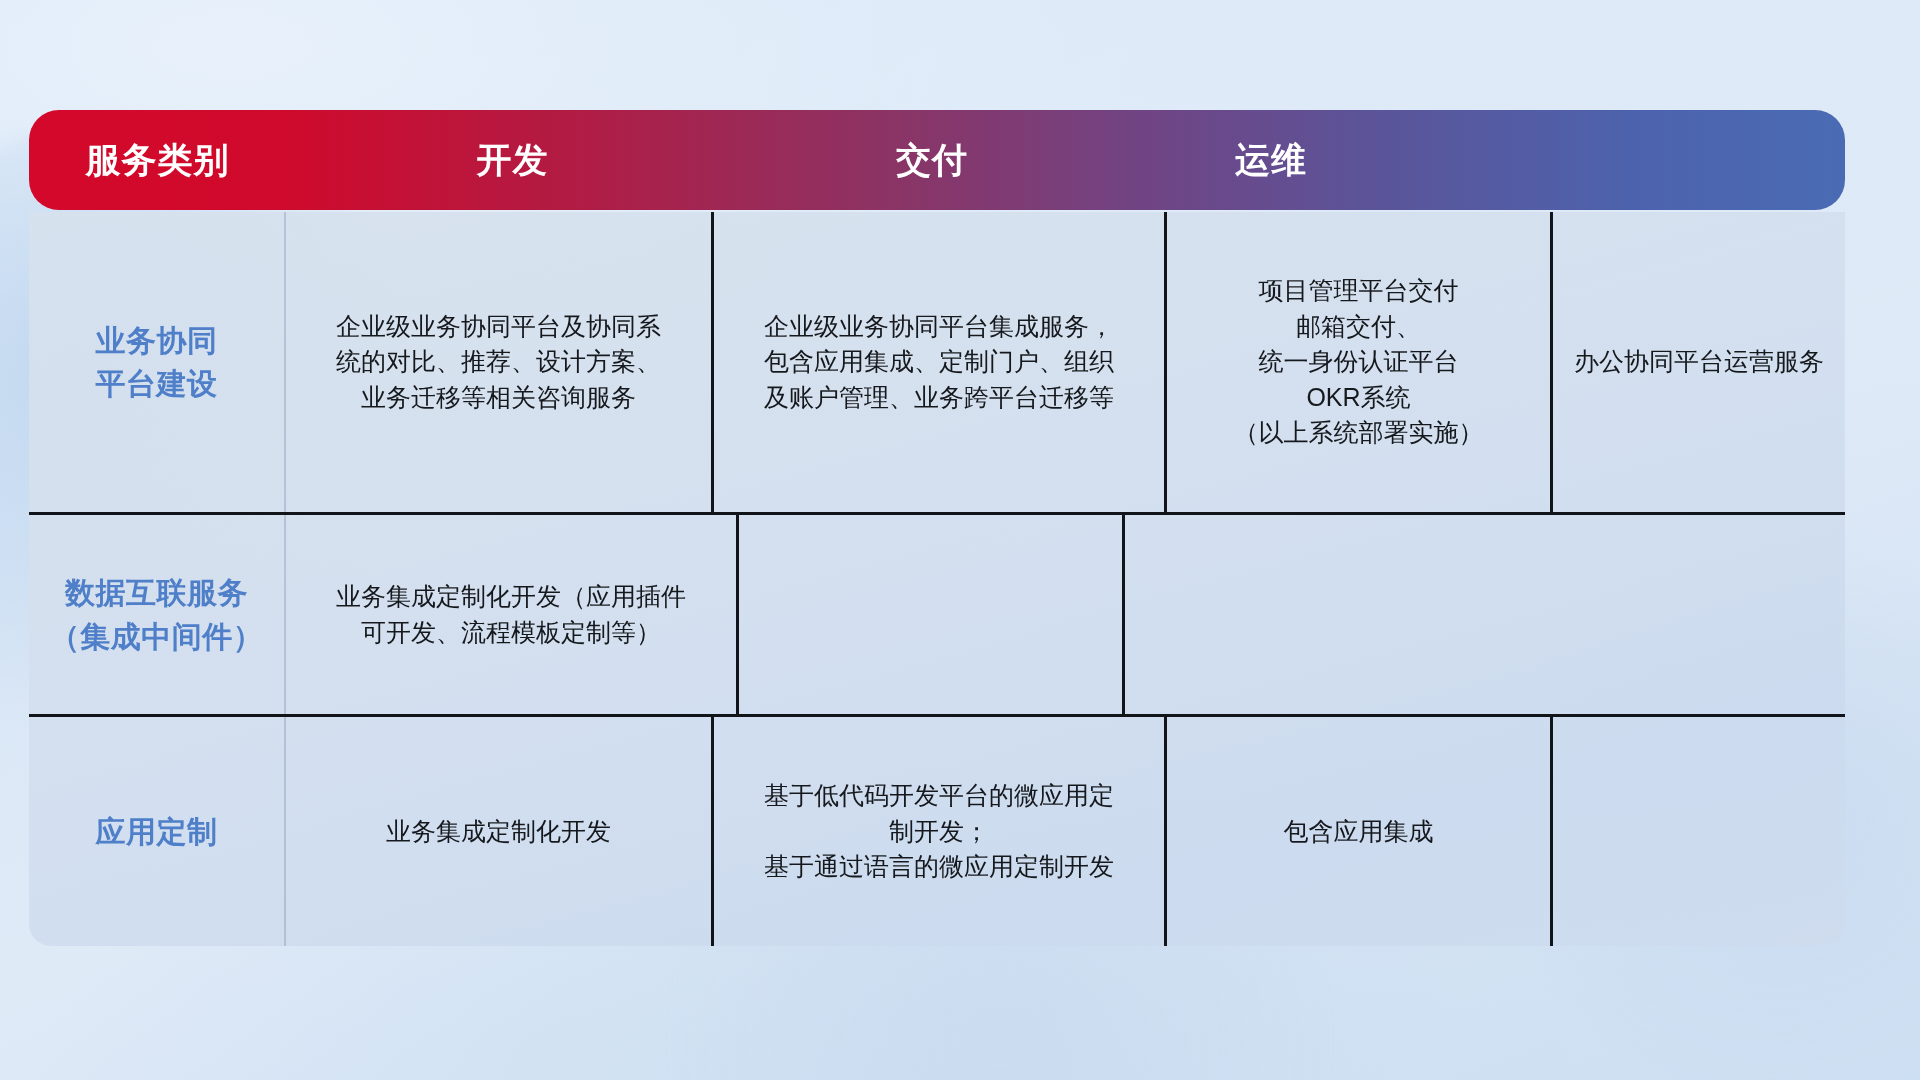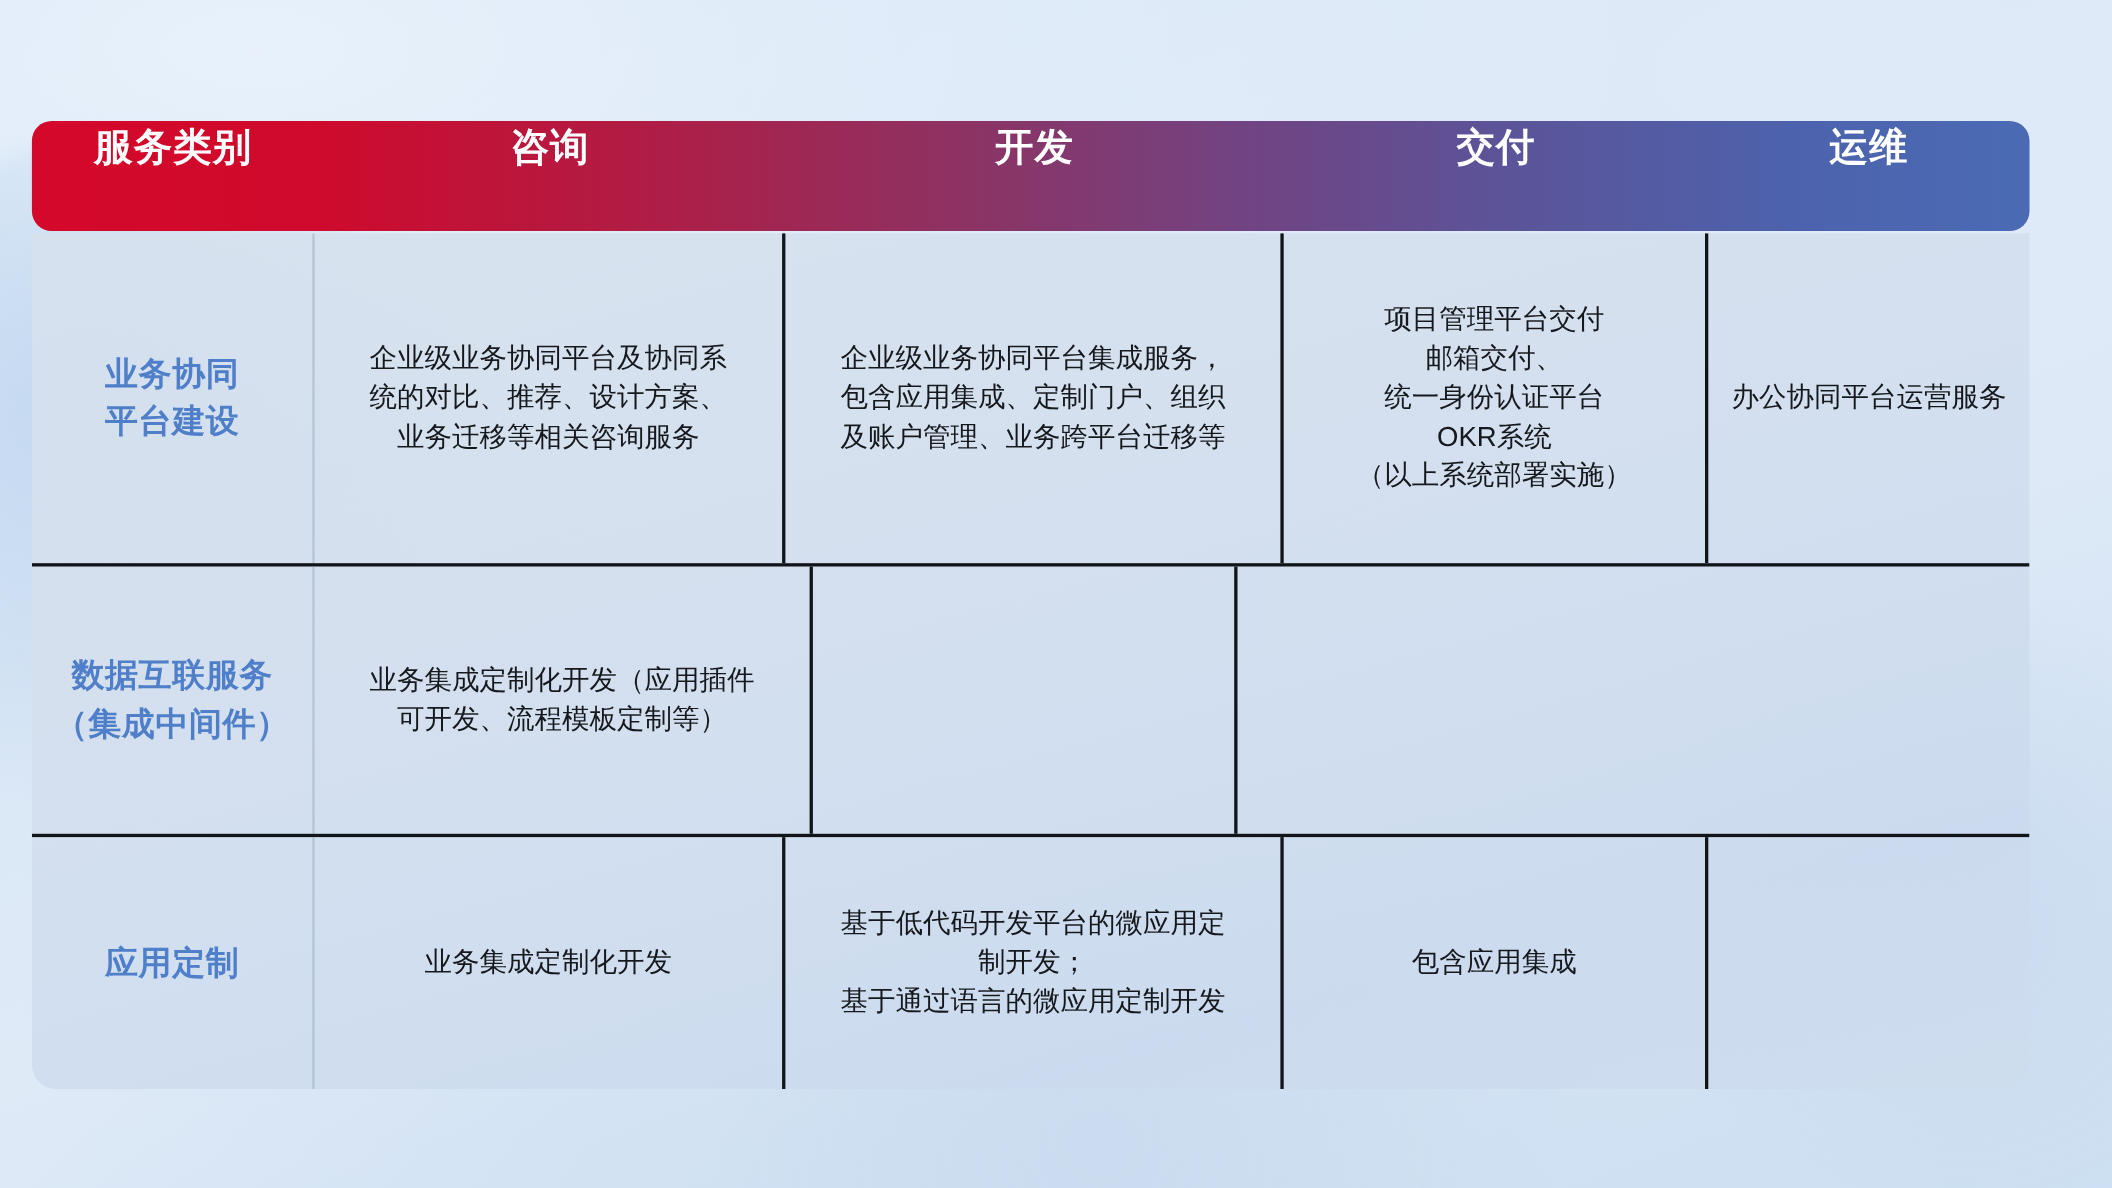--- a/index.html
+++ b/index.html
@@ -54,32 +54,32 @@
   
   .table-wrap {
     position: absolute;
     left: 29px;
     top: 110px;
     width: 1816px;
   }
 
   .thead {
     height: 100px;
-    border-radius: 18px;
+    border-radius: 30px;
     background: linear-gradient(90deg,
                 #d4082a 0%,
                 #cf0a2c 14%,
                 #b11c44 30%,
                 #8e3262 46%,
                 #6f4585 62%,
                 #5b5499 74%,
                 #4d62ac 88%,
                 #4a6bb4 100%);
     display: flex;
-    align-items: flex-start;
+    align-items: center;
     overflow: hidden;
   }
 
   .th {
     color: #ffffff;
     font-size: 35px;
     font-weight: bold;
     text-align: center;
     letter-spacing: 1px;
     white-space: nowrap;
@@ -105,21 +105,21 @@
   }
 
   .tr {
     display: flex;
     align-items: stretch;
     position: relative;
   }
   .tr + .tr { border-top: 3px solid #111418; }
 
   .r1 { height: 300px; }
-  .r2 { height: 246px; }
+  .r2 { height: 202px; }
   .r3 { height: 232px; }
 
   .td {
     display: flex;
     align-items: center;
     justify-content: center;
     padding: 6px 12px;
     text-align: center;
     color: #15181c;
     font-size: 25px;
@@ -145,21 +145,20 @@
 <div class="bg">
   <div class="bg-blob-a"></div>
   <div class="bg-blob-b"></div>
   <div class="bg-blob-c"></div>
 </div>
 
 <div class="table-wrap">
 
   <div class="thead">
     <div class="th c1">服务类别</div>
-    <div class="th c2">咨询</div>
     <div class="th c3">开发</div>
     <div class="th c4">交付</div>
     <div class="th c5">运维</div>
   </div>
 
   <div class="tbody">
 
     <div class="tr r1">
       <div class="td c1 cat rule-light">业务协同
 平台建设</div>

